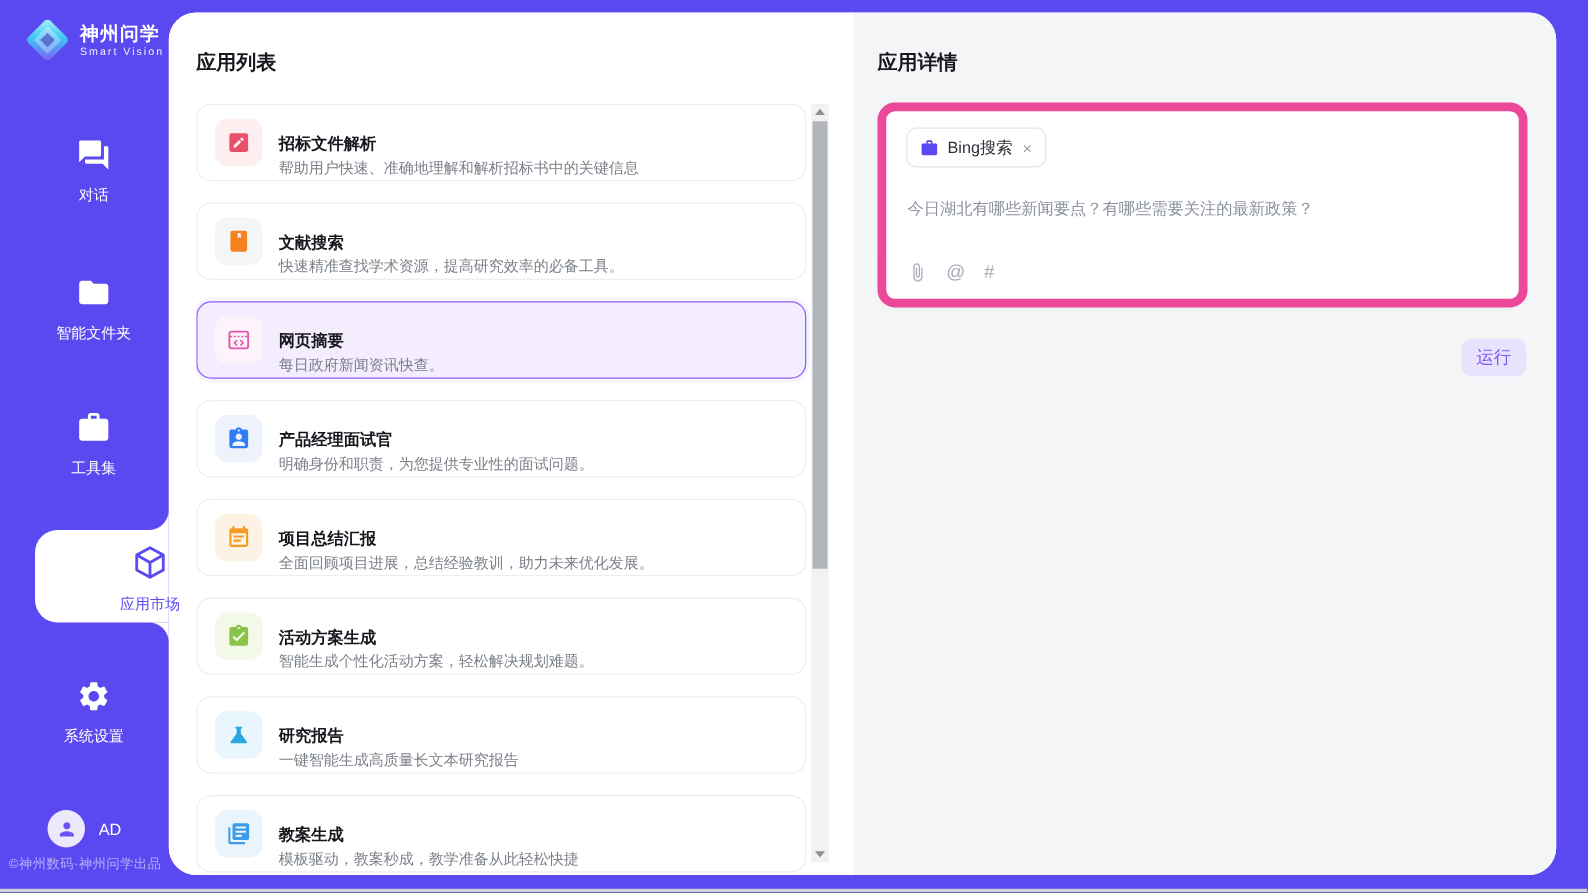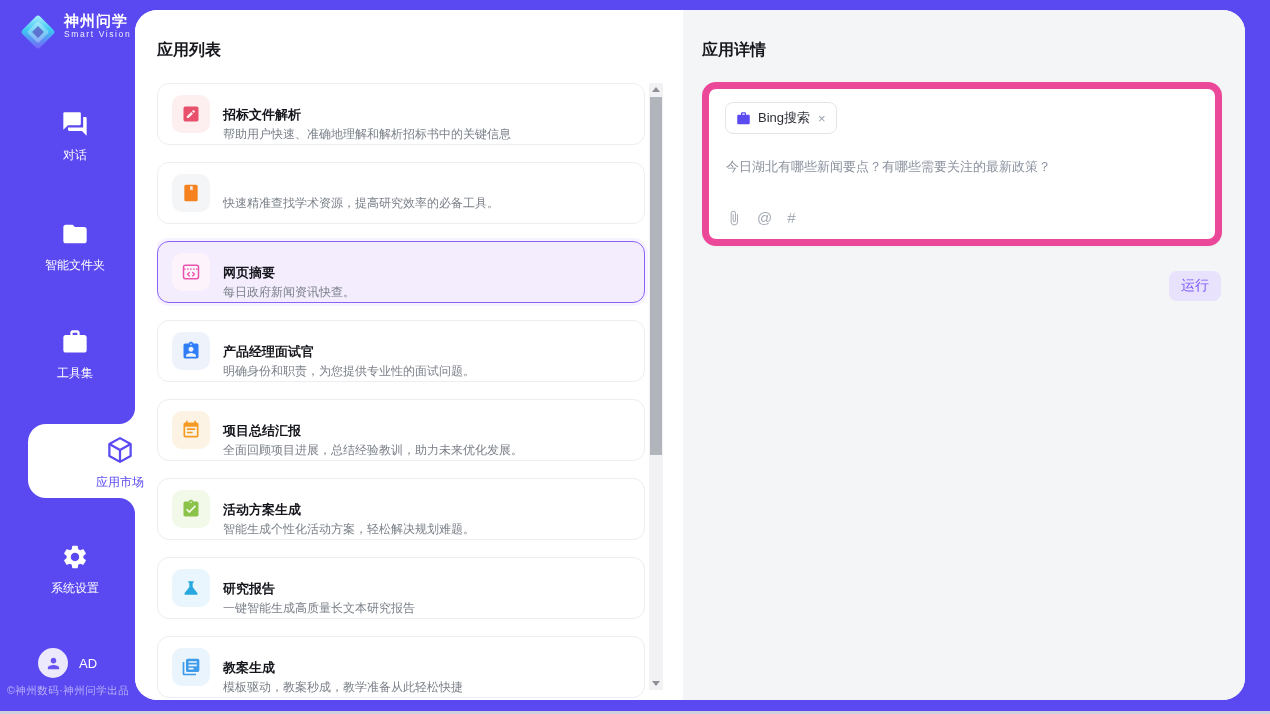--- a/index.html
+++ b/index.html
@@ -1,20 +1,20 @@
 <!DOCTYPE html>
 <html><head>
 <meta charset="utf-8">
 <style>
   html,body{margin:0;padding:0;background:#2f2f3a;}
   .page{position:relative;width:1270px;height:714px;background:#5a48f1;overflow:hidden;
         font-family:"Liberation Sans","DejaVu Sans",sans-serif;-webkit-font-smoothing:antialiased;}
   
   .sidebar{position:absolute;left:0;top:0;width:135px;height:714px;}
-  .brand{position:absolute;left:18px;top:12px;display:flex;gap:6px;color:#fff;}
+  .brand{position:absolute;left:18px;top:12px;display:flex;align-items:center;gap:6px;color:#fff;}
   .brand-logo{width:40px;height:40px;}
   .brand-name{font-size:15px;font-weight:700;letter-spacing:1px;line-height:17px;}
   .brand-sub{font-size:8.5px;letter-spacing:1.6px;opacity:.9;}
   .nav-item{position:absolute;left:0;width:150px;text-align:center;color:#fff;cursor:pointer;z-index:3;}
   .nav-item .icn{display:inline-block;width:28px;height:28px;color:#fff;}
   .nav-item .icn svg{width:100%;height:100%;display:block;fill:currentColor;}
   .nav-item .lbl{font-size:12px;margin-top:5px;}
   .nav-item.active{color:#5b49f2;padding-left:45px;}
   .nav-item.active .icn{width:30px;height:30px;color:#5b49f2;}
   .nav-item.active .lbl{color:#5b49f2;}
@@ -159,20 +159,21 @@
             </div>
             <div class="card">
               <span class="card-icon" style="background: rgb(244, 245, 247); color: rgb(245, 130, 31);">
                 <span class="icn">
                   <svg viewBox="0 0 24 24">
                     <path d="M18 2H6c-1.1 0-2 .9-2 2v16c0 1.1.9 2 2 2h12c1.1 0 2-.9 2-2V4c0-1.1-.9-2-2-2zm-4 7-1.5-1.13L11 9V4h3v5z"></path>
                   </svg>
                 </span>
               </span>
               <div class="card-text">
+                <div class="card-title">文献搜索</div>
                 <div class="card-desc">快速精准查找学术资源，提高研究效率的必备工具。</div>
               </div>
             </div>
             <div class="card selected">
               <span class="card-icon" style="background: rgb(253, 244, 251); color: rgb(232, 84, 173);">
                 <span class="icn">
                   <svg viewBox="0 0 24 24">
                     <rect x="3" y="4" width="18" height="16" rx="2.2" fill="none" stroke="currentColor" stroke-width="1.8"></rect>
                     <line x1="3.6" y1="8.6" x2="20.4" y2="8.6" stroke="currentColor" stroke-width="1.5" stroke-dasharray="2 1.6"></line>
                     <path d="m10 12.6-2.2 2.1 2.2 2.1M14 12.6l2.2 2.1-2.2 2.1" fill="none" stroke="currentColor" stroke-width="1.6" stroke-linecap="round" stroke-linejoin="round"></path>

